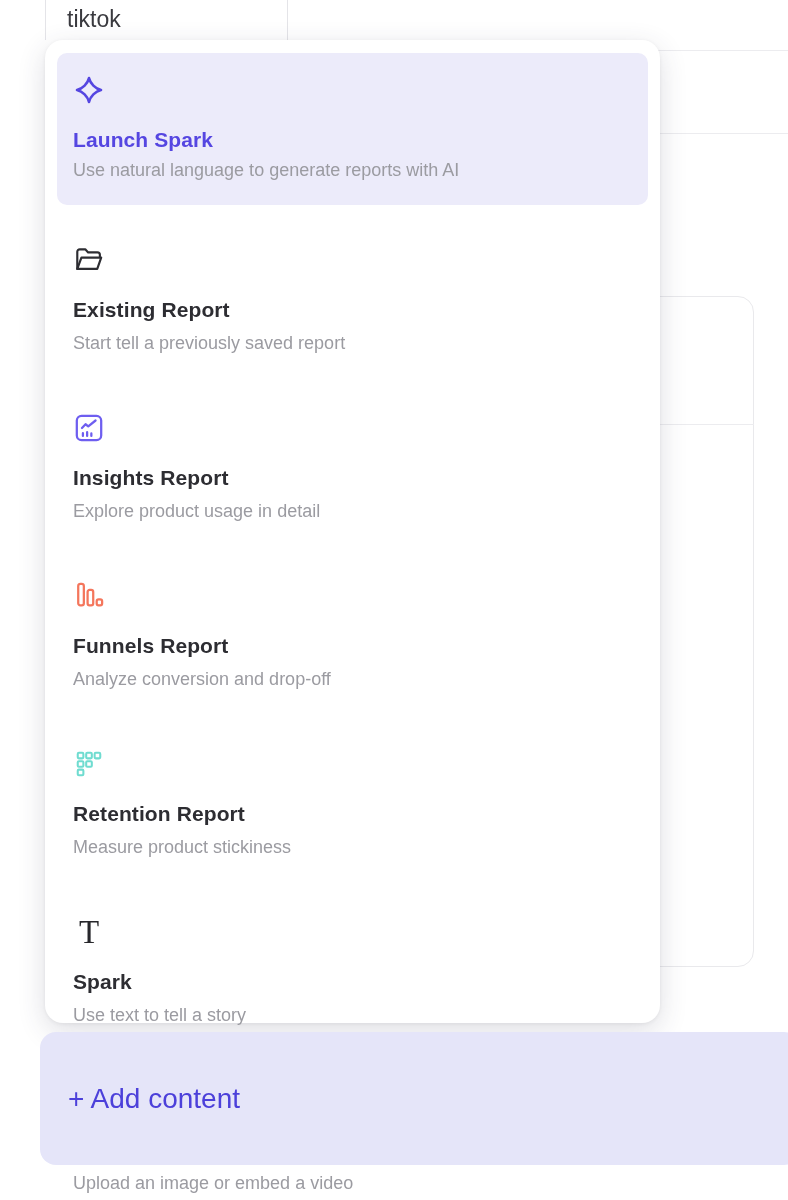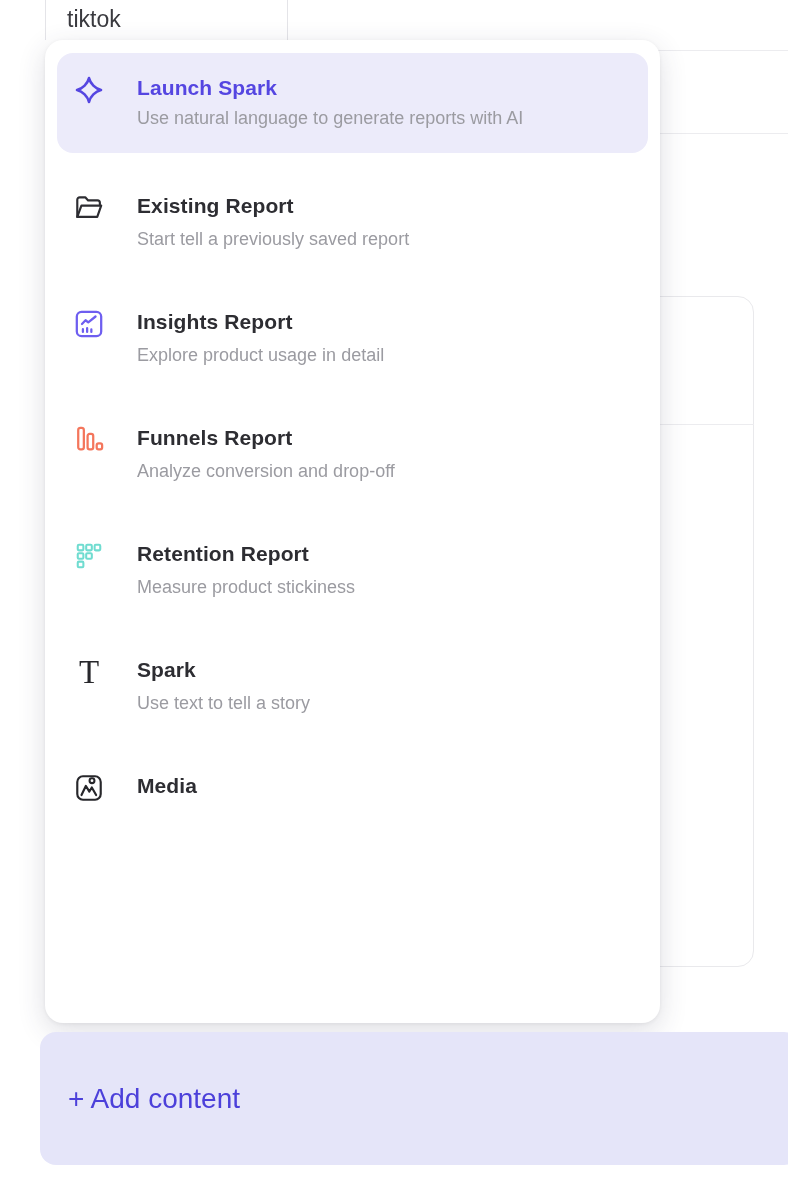--- a/index.html
+++ b/index.html
@@ -14,22 +14,22 @@
                     line-height:32px; color:#3a3a3f; }
   .bg-card { position:absolute; left:640px; top:296px; width:114px; height:671px;
              border:1px solid #e9e9ec; border-radius:16px; background:#fff; }
 
   
   .panel { position:absolute; left:45px; top:40px; width:615px; height:983px;
            background:#ffffff; border-radius:18px;
            box-shadow:0 8px 28px rgba(50,50,80,0.16), 0 1px 4px rgba(0,0,0,0.06);
            padding:13px 12px; }
 
-  .menu-item { display:flex; align-items:flex-start; gap:32px;
-               padding:20px 16px; border-radius:16px; cursor:pointer; }
+  .menu-item { display:flex; align-items:flex-start; gap:21px;
+               padding:20px 16px; border-radius:10px; cursor:pointer;flex-direction:column; }
   .menu-item + .menu-item { margin-top:18px; }
   .menu-item.highlight { background:#ECEBFA; padding:22px 16px; }
 
   .mi-icon { width:32px; height:32px; flex:none; margin-top:-1px;
              display:flex; align-items:center; justify-content:center; }
   .mi-title { font-size:21px; line-height:26px; font-weight:600;
               color:#2d2d32; letter-spacing:0.1px; }
   .menu-item.highlight .mi-title { color:#5546E1; }
   .mi-desc { margin-top:9px; font-size:18px; line-height:23px; color:#9b9ba1;
              font-weight:400; }
@@ -145,20 +145,21 @@
     <div class="menu-item">
       <span class="mi-icon">
         <svg width="30" height="30" viewBox="0 0 32 32" fill="none">
           <rect x="3.5" y="3.5" width="25" height="25" rx="6" stroke="#27272b" stroke-width="2.3"></rect>
           <circle cx="19.2" cy="8.2" r="2.6" stroke="#27272b" stroke-width="2.2" fill="#fff"></circle>
           <polyline points="8,23.5 12.6,13.8 16.4,19.8 19,15.4 23.6,23.5" stroke="#27272b" stroke-width="2.3" stroke-linecap="round" stroke-linejoin="round" fill="none"></polyline>
         </svg>
       </span>
       <div>
         <div class="mi-title">Media</div>
+        <div class="mi-desc">Upload an image or embed a video</div>
       </div>
     </div>
 
   </div>
 
   <div class="add-bar">
     <span class="add-bar-label">+ Add content</span>
   </div>
 
 </div>

